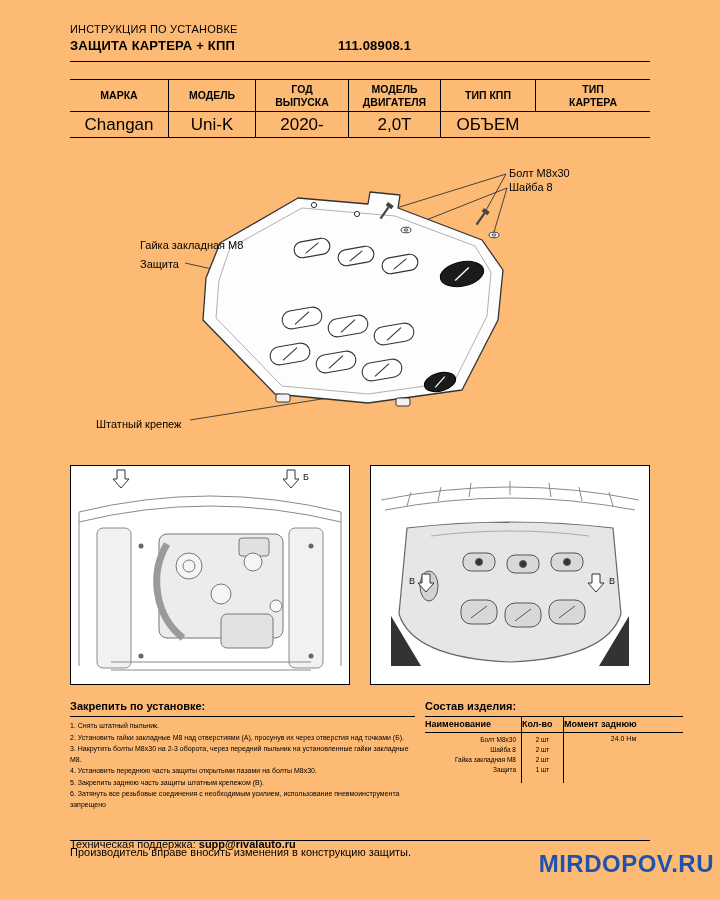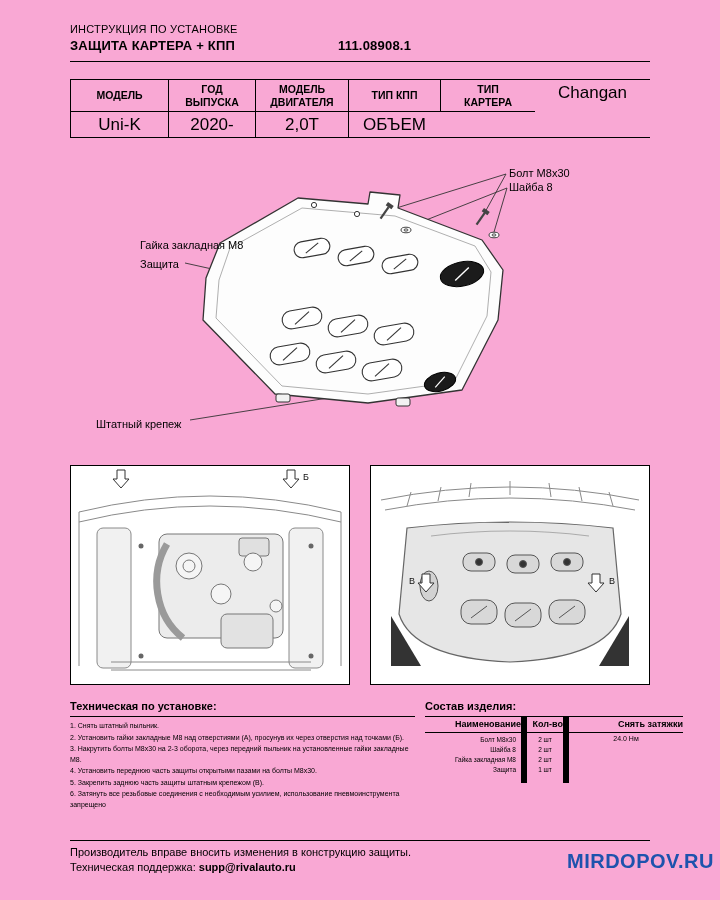--- a/index.html
+++ b/index.html
@@ -1,16 +1,16 @@
 <!DOCTYPE html>
 <html><head>
 <meta charset="utf-8">
 <style>
   html,body{margin:0;padding:0;background:#ffffff;}
-  .page{position:relative;width:720px;height:900px;background:#f9a8d4;overflow:hidden;
+  .page{position:relative;width:720px;height:900px;background:#fdba74;overflow:hidden;
         font-family:"Liberation Sans","DejaVu Sans",sans-serif;color:#000;}
   .abs{position:absolute;}
   .h1{font-size:11px;letter-spacing:.2px;}
   .h2{font-size:13px;font-weight:bold;letter-spacing:.2px;}
   .rule{border-top:1px solid #000;height:0;}
   
   .spec-table{display:grid;grid-template-columns:98px 87px 93px 92px 95px 115px;
               border-top:1px solid #000;border-bottom:1px solid #000;}
   .spec-table .cell{display:flex;align-items:center;justify-content:center;text-align:center;
                     border-left:1px solid #000;}
@@ -21,45 +21,46 @@
   
   .callout{font-size:11px;white-space:nowrap;}
   
   .photo{border:1px solid #000;box-sizing:border-box;background:#fff;}
   
   .sec-title{font-size:11px;font-weight:bold;white-space:nowrap;}
   .steps{font-size:7px;line-height:1.5;}
   .steps .step{margin-bottom:1px;}
   
   .comp{display:grid;grid-template-columns:96px 42px 120px;}
-  .comp .hc{font-size:9px;font-weight:bold;text-align:right;padding:2px 0 3px 0;
+  .comp .hc{font-size:9px;font-weight:bold;text-align:left;padding:2px 0 3px 0;
             border-bottom:1px solid #000;}
   .comp .bc{padding-top:2px;min-height:48px;}
-  .comp .bl{border-left:6px solid #000000;}
+  .comp .bl{border-left:1px solid #000000;}
   .names{display:flex;flex-direction:column;align-items:flex-end;padding-right:5px;
          font-size:6.5px;line-height:1.55;}
   .qtys{display:flex;flex-direction:column;align-items:center;font-size:6.5px;line-height:1.55;}
   .torque{font-size:7px;text-align:center;padding-top:3px;}
   
   .foot{font-size:11px;}
-  .watermark{font-size:20px;font-weight:800;letter-spacing:.5px;}
+  .watermark{font-size:24px;font-weight:800;letter-spacing:.5px;}
   svg text{font-family:"Liberation Sans","DejaVu Sans",sans-serif;}
   .marker{font-size:9px;fill:#111;}
 </style>
 </head>
 <body>
 
 <div class="page">
 
   <div class="abs h1" style="left:70px;top:23px">ИНСТРУКЦИЯ ПО УСТАНОВКЕ</div>
   <div class="abs h2" style="left:70px;top:38px">ЗАЩИТА КАРТЕРА + КПП</div>
   <div class="abs h2" style="left:338px;top:38px">111.08908.1</div>
   <div class="abs rule" style="left:70px;top:61px;width:580px"></div>
 
   <div class="abs spec-table" style="left:70px;top:79px;width:580px">
+    <div class="cell th first">МАРКА</div>
     <div class="cell th">МОДЕЛЬ</div>
     <div class="cell th">ГОД
 ВЫПУСКА</div>
     <div class="cell th">МОДЕЛЬ
 ДВИГАТЕЛЯ</div>
     <div class="cell th">ТИП КПП</div>
     <div class="cell th">ТИП
 КАРТЕРА</div>
     <div class="cell td first">Changan</div>
     <div class="cell td">Uni-K</div>
@@ -251,52 +252,52 @@
       </g>
       <g fill="#fff" stroke="#333" stroke-width="1">
         <path d="M51,108 h8 v9 h4 l-8,9 -8,-9 h4 z"></path>
         <path d="M221,108 h8 v9 h4 l-8,9 -8,-9 h4 z"></path>
       </g>
       <text class="marker" x="38" y="118">В</text>
       <text class="marker" x="238" y="118">В</text>
     </svg>
   </div>
 
-  <div class="abs sec-title" style="left:70px;top:700px">Техническая по установке:</div>
+  <div class="abs sec-title" style="left:70px;top:700px">Закрепить по установке:</div>
   <div class="abs rule" style="left:70px;top:716px;width:345px"></div>
   <div class="abs steps" style="left:70px;top:721px;width:348px">
     <div class="step">1. Снять штатный пыльник.</div>
     <div class="step">2. Установить гайки закладные М8 над отверстиями (А), просунув их через отверстия над точками (Б).</div>
     <div class="step">3. Накрутить болты М8х30 на 2-3 оборота, через передний пыльник на установленные гайки закладные М8.</div>
     <div class="step">4. Установить переднюю часть защиты открытыми пазами на болты М8х30.</div>
     <div class="step">5. Закрепить заднюю часть защиты штатным крепежом (В).</div>
     <div class="step">6. Затянуть все резьбовые соединения с необходимым усилием, использование пневмоинструмента запрещено</div>
   </div>
 
   <div class="abs sec-title" style="left:425px;top:700px">Состав изделия:</div>
   <div class="abs rule" style="left:425px;top:716px;width:258px"></div>
   <div class="abs comp" style="left:425px;top:717px;width:258px">
     <div class="hc">Наименование</div>
     <div class="hc bl">Кол-во</div>
-    <div class="hc bl">Снять затяжки</div>
+    <div class="hc bl">Момент заднюю</div>
     <div class="bc names">
       <div>Болт М8х30</div>
       <div>Шайба 8</div>
       <div>Гайка закладная М8</div>
       <div>Защита</div>
     </div>
     <div class="bc qtys bl">
       <div>2 шт</div>
       <div>2 шт</div>
       <div>2 шт</div>
       <div>1 шт</div>
     </div>
     <div class="bc torque bl">24.0 Нм</div>
   </div>
 
   <div class="abs rule" style="left:70px;top:840px;width:580px"></div>
   <div class="abs foot" style="left:70px;top:846px">Производитель вправе вносить изменения в конструкцию защиты.</div>
-  <div class="abs foot" style="left:70px;top:861px">
+  <div class="abs foot" style="left:70px;top:838px">
     <span>Техническая поддержка: </span><span style="font-weight:bold">supp@rivalauto.ru</span>
   </div>
   <div class="abs watermark" style="right: 6px; top: 850px; color: rgb(29, 83, 173);">MIRDOPOV.RU</div>
 
 </div>
 
 </body></html>

